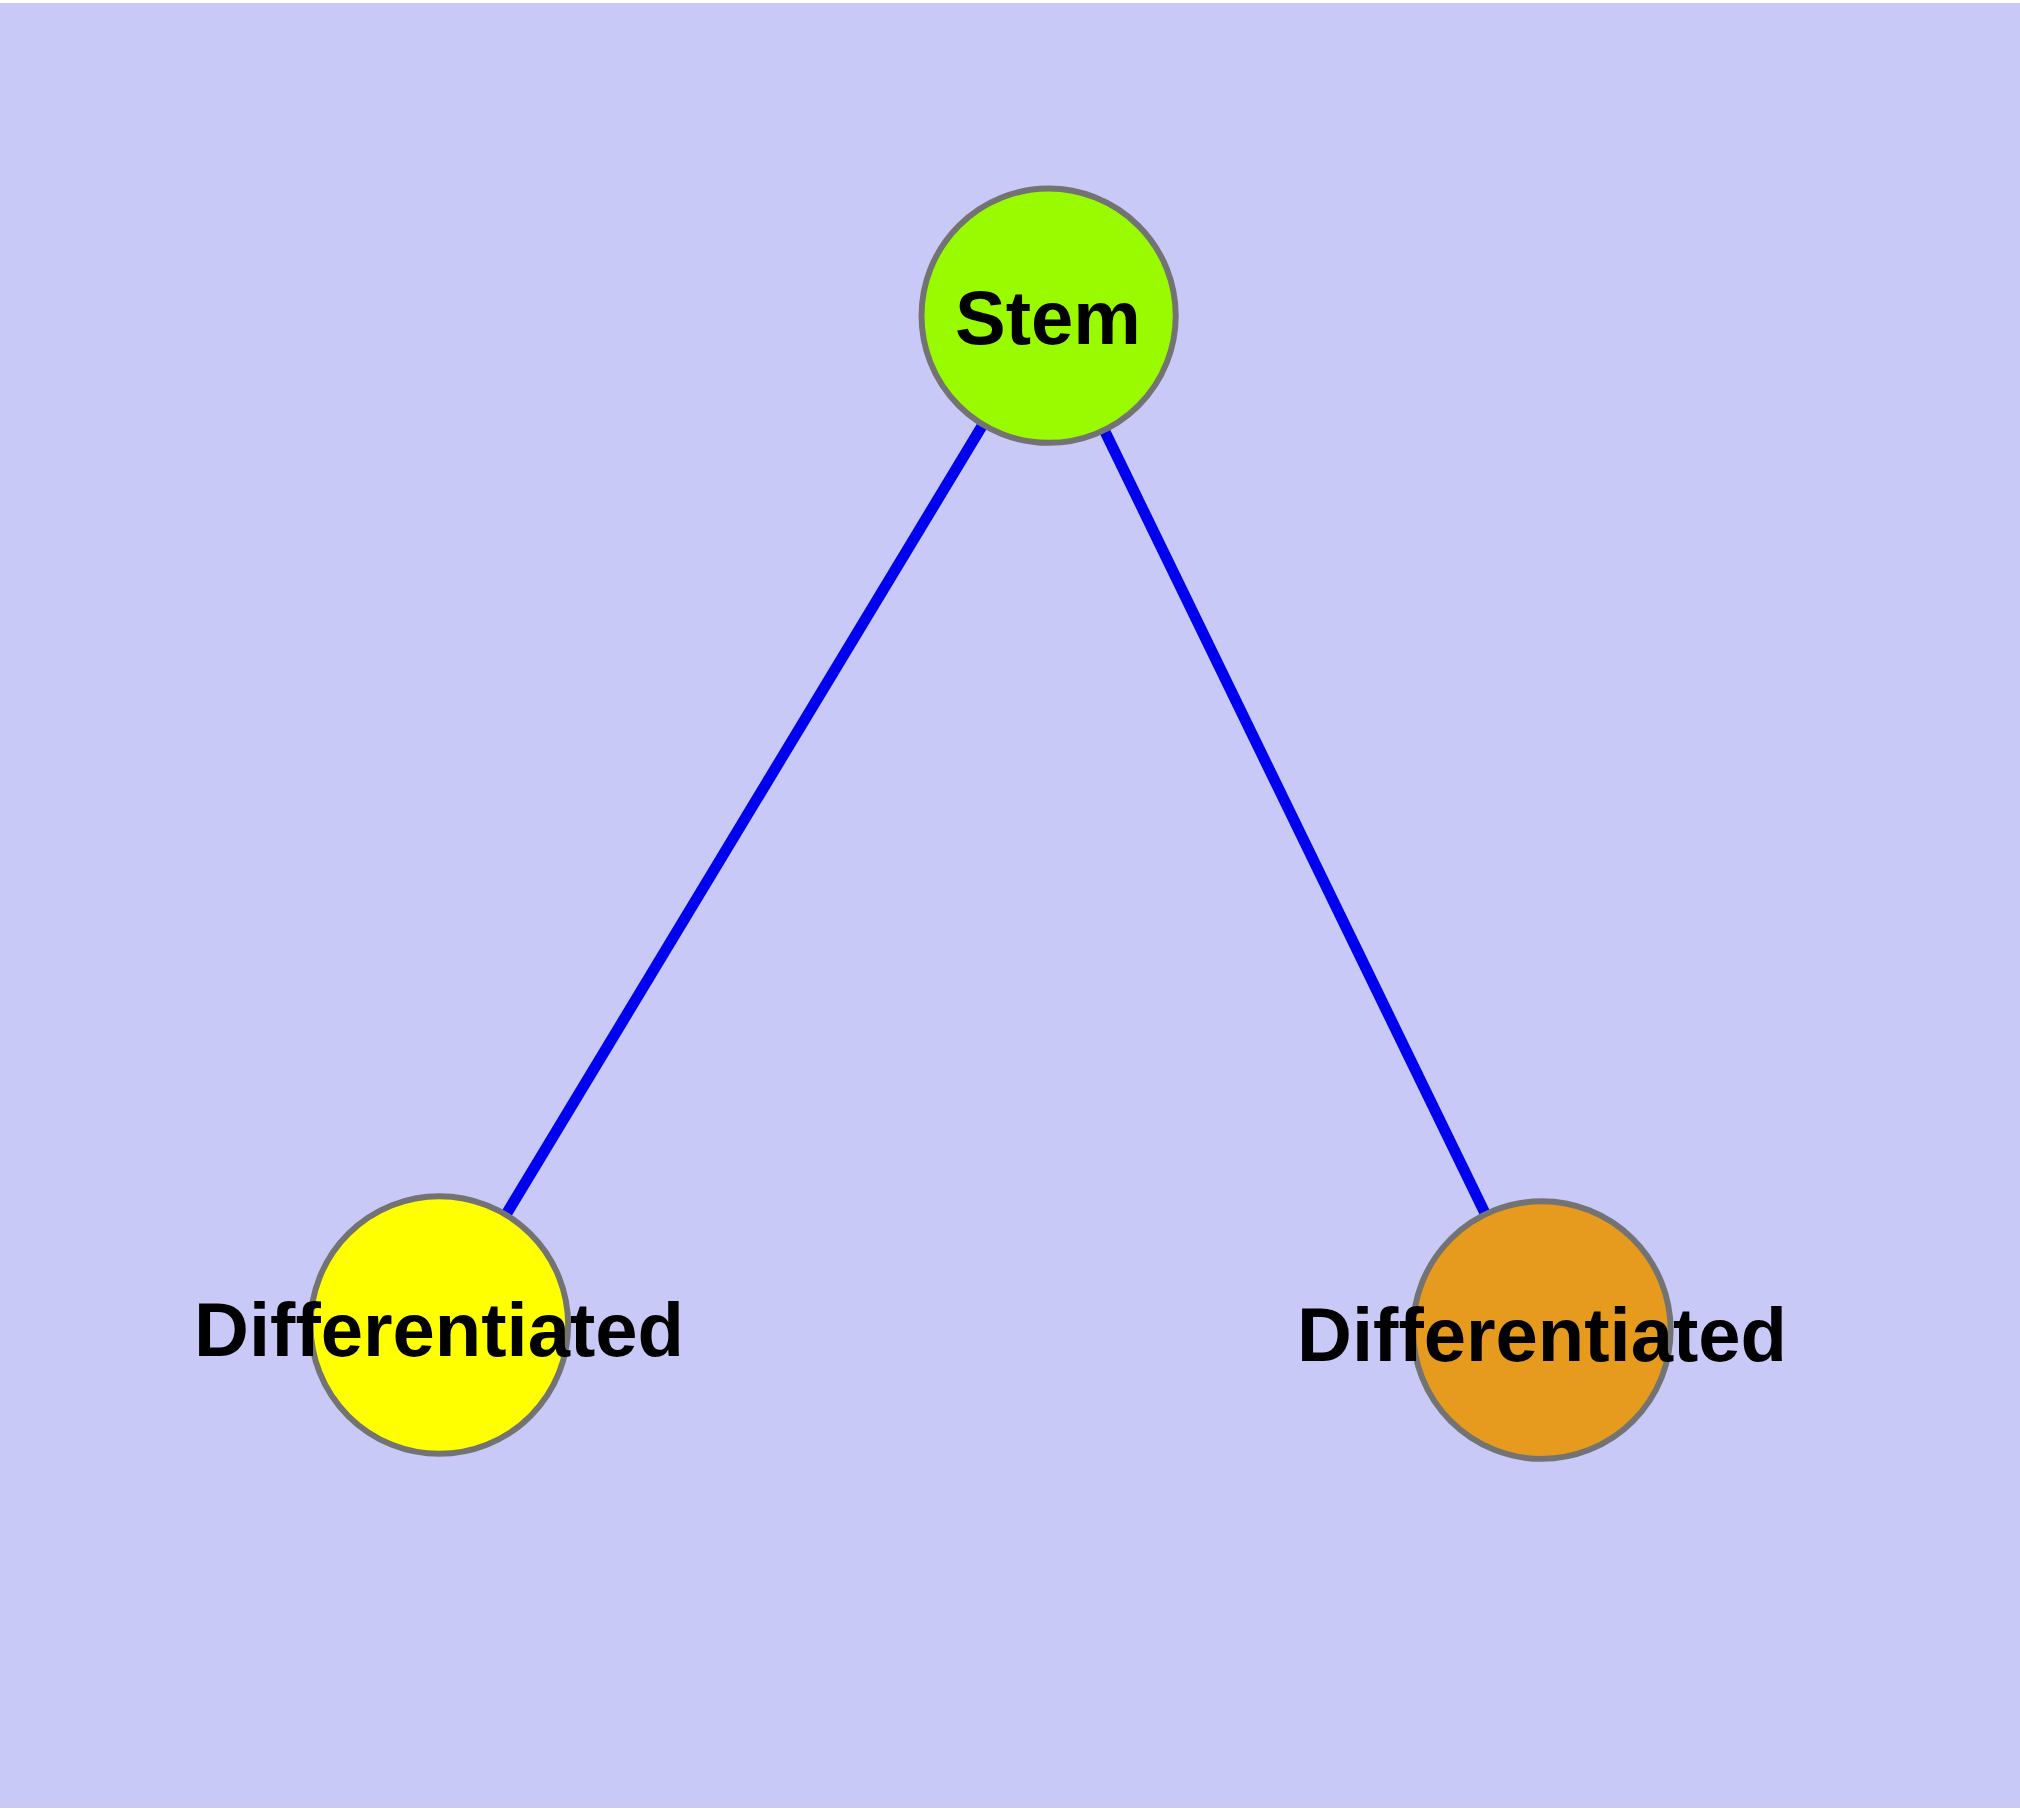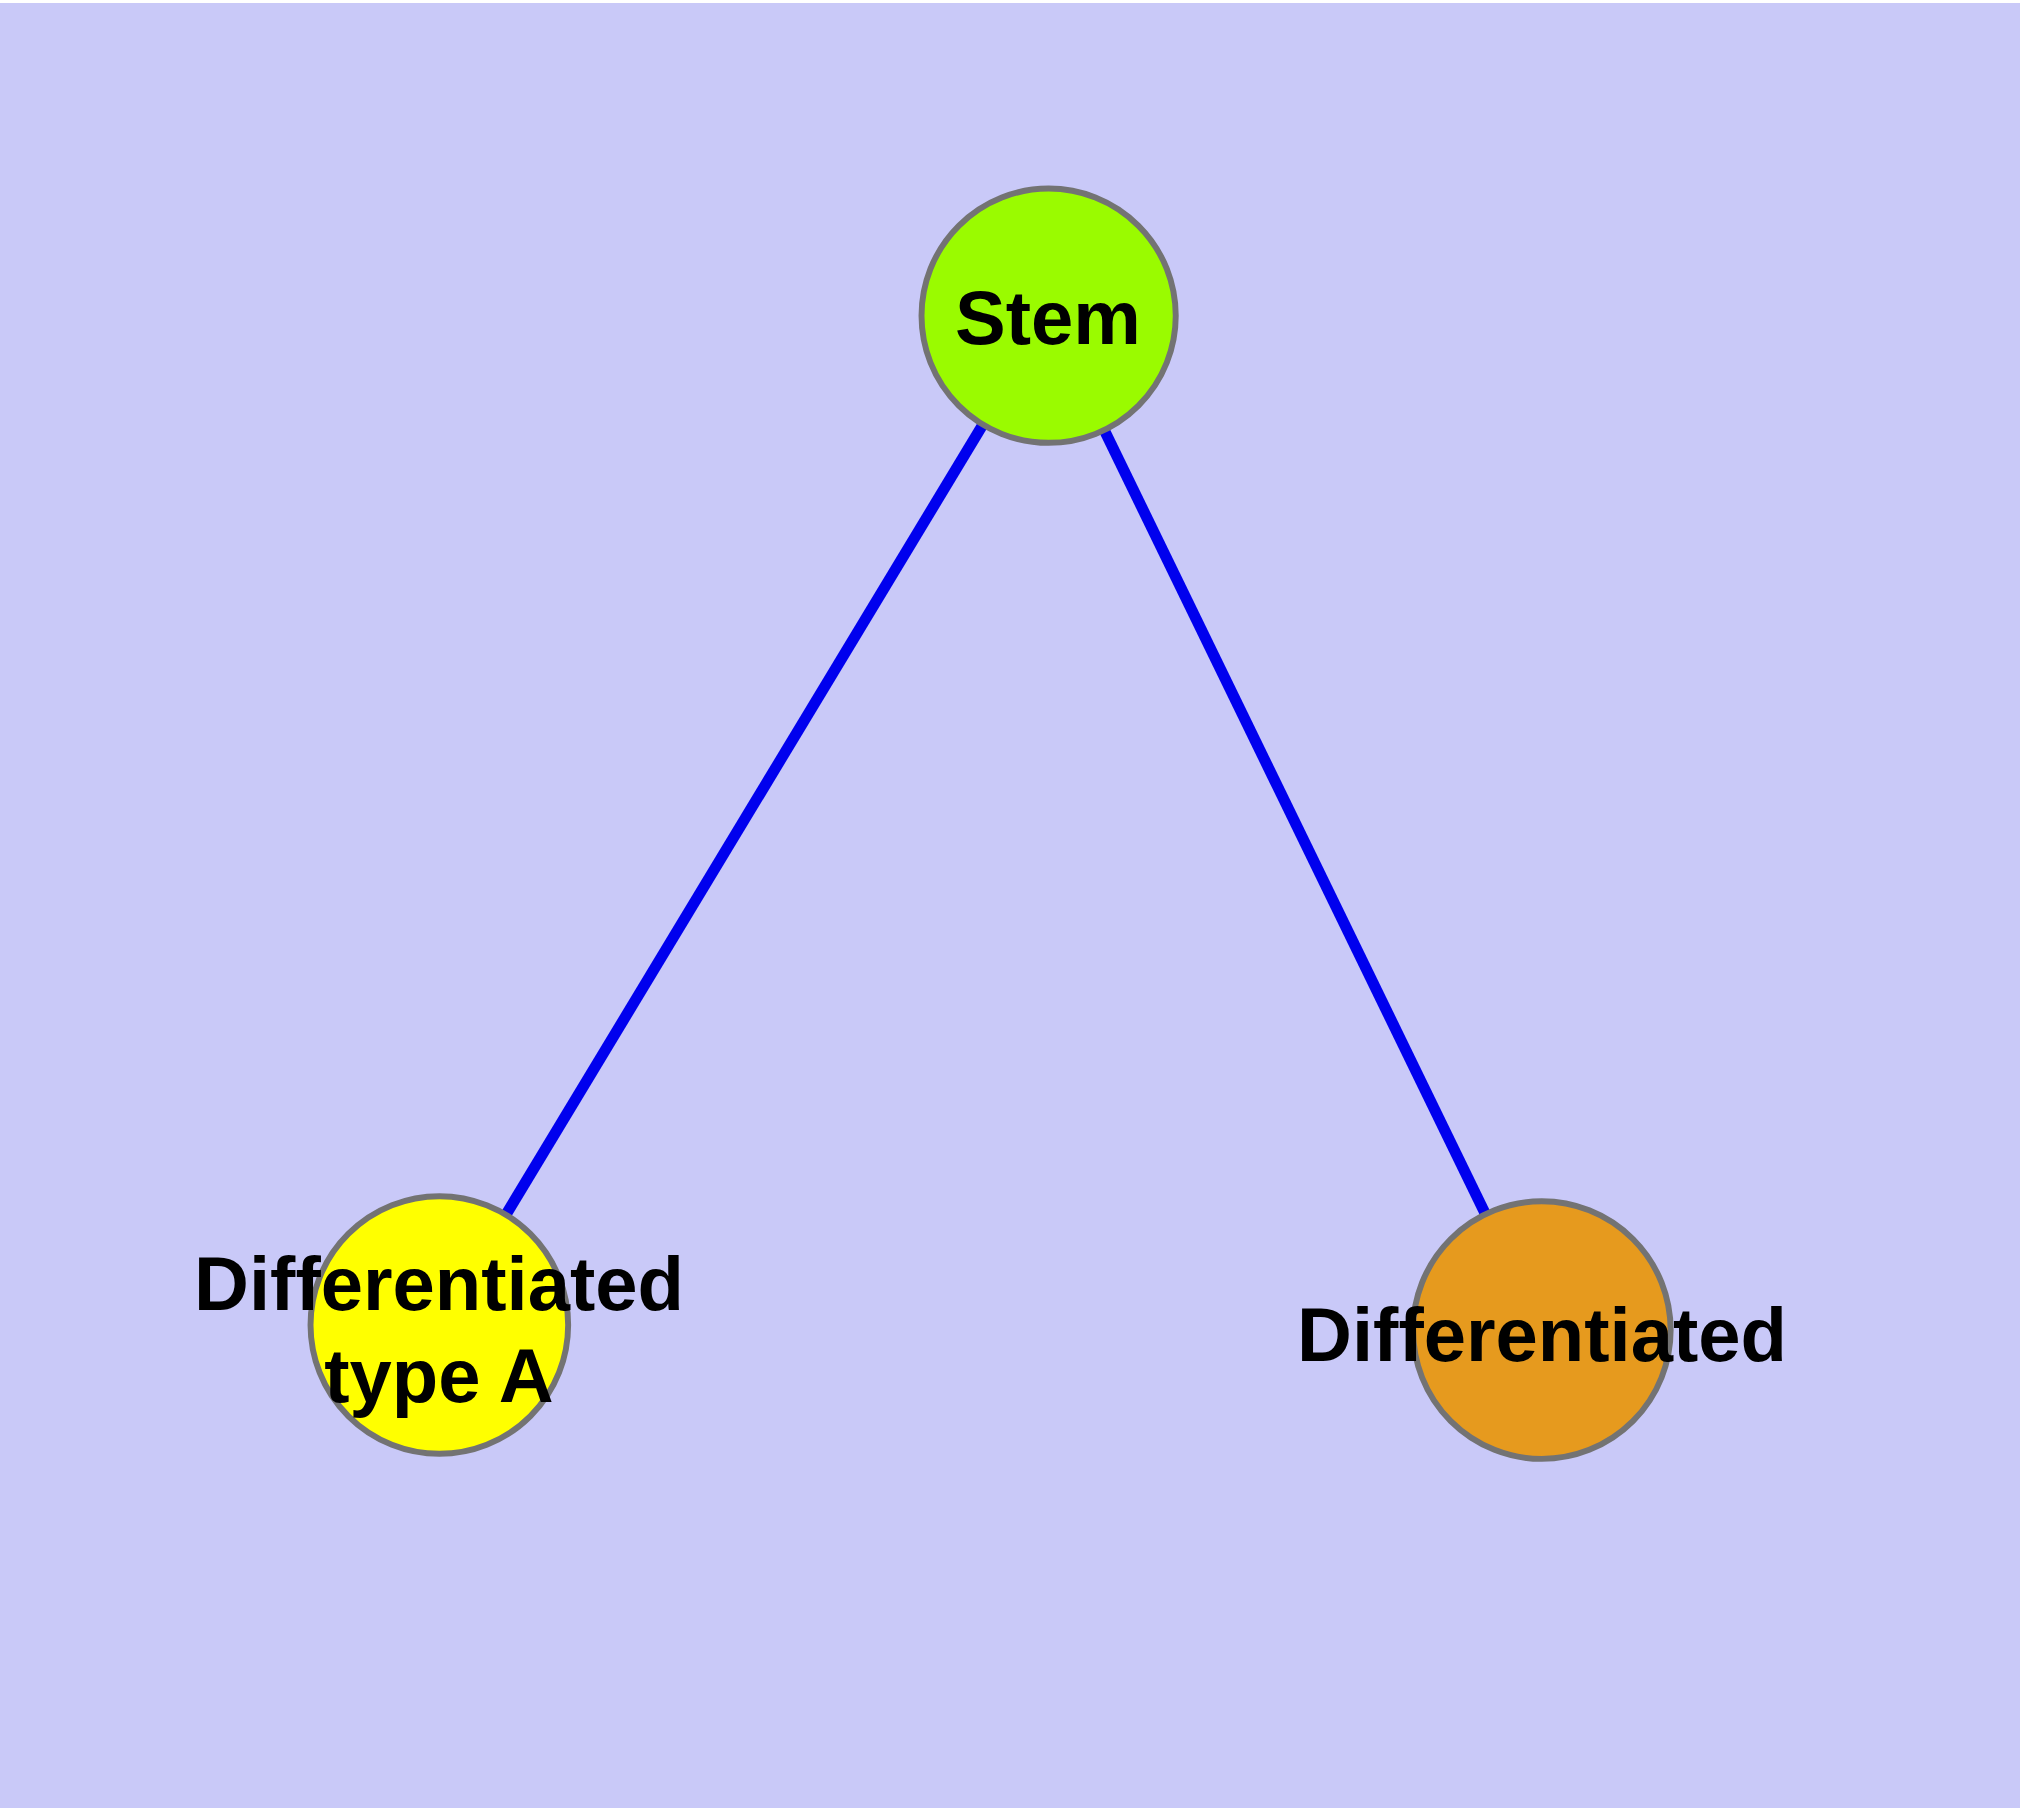--- a/index.html
+++ b/index.html
@@ -56,21 +56,20 @@
     <circle class="node-circle" cx="518" cy="1560" r="152" fill="#ffff00" stroke="#737373"></circle>
     <circle class="node-circle" cx="1819" cy="1566" r="152" fill="#e69a1e" stroke="#737373"></circle>
   </svg>
 
   <div class="node-label" style="left: 1048px; top: 315px; color: rgb(0, 0, 0);">
     <div>Stem</div>
   </div>
 
   <div class="node-label" style="left: 439px; top: 1327px; color: rgb(0, 0, 0);">
     <div>Differentiated</div>
-    <div>type A</div>
   </div>
 
   <div class="node-label" style="left: 1542px; top: 1332px; color: rgb(0, 0, 0);">
     <div>Differentiated</div>
   </div>
 
 </div>
 
 
 </body></html>

